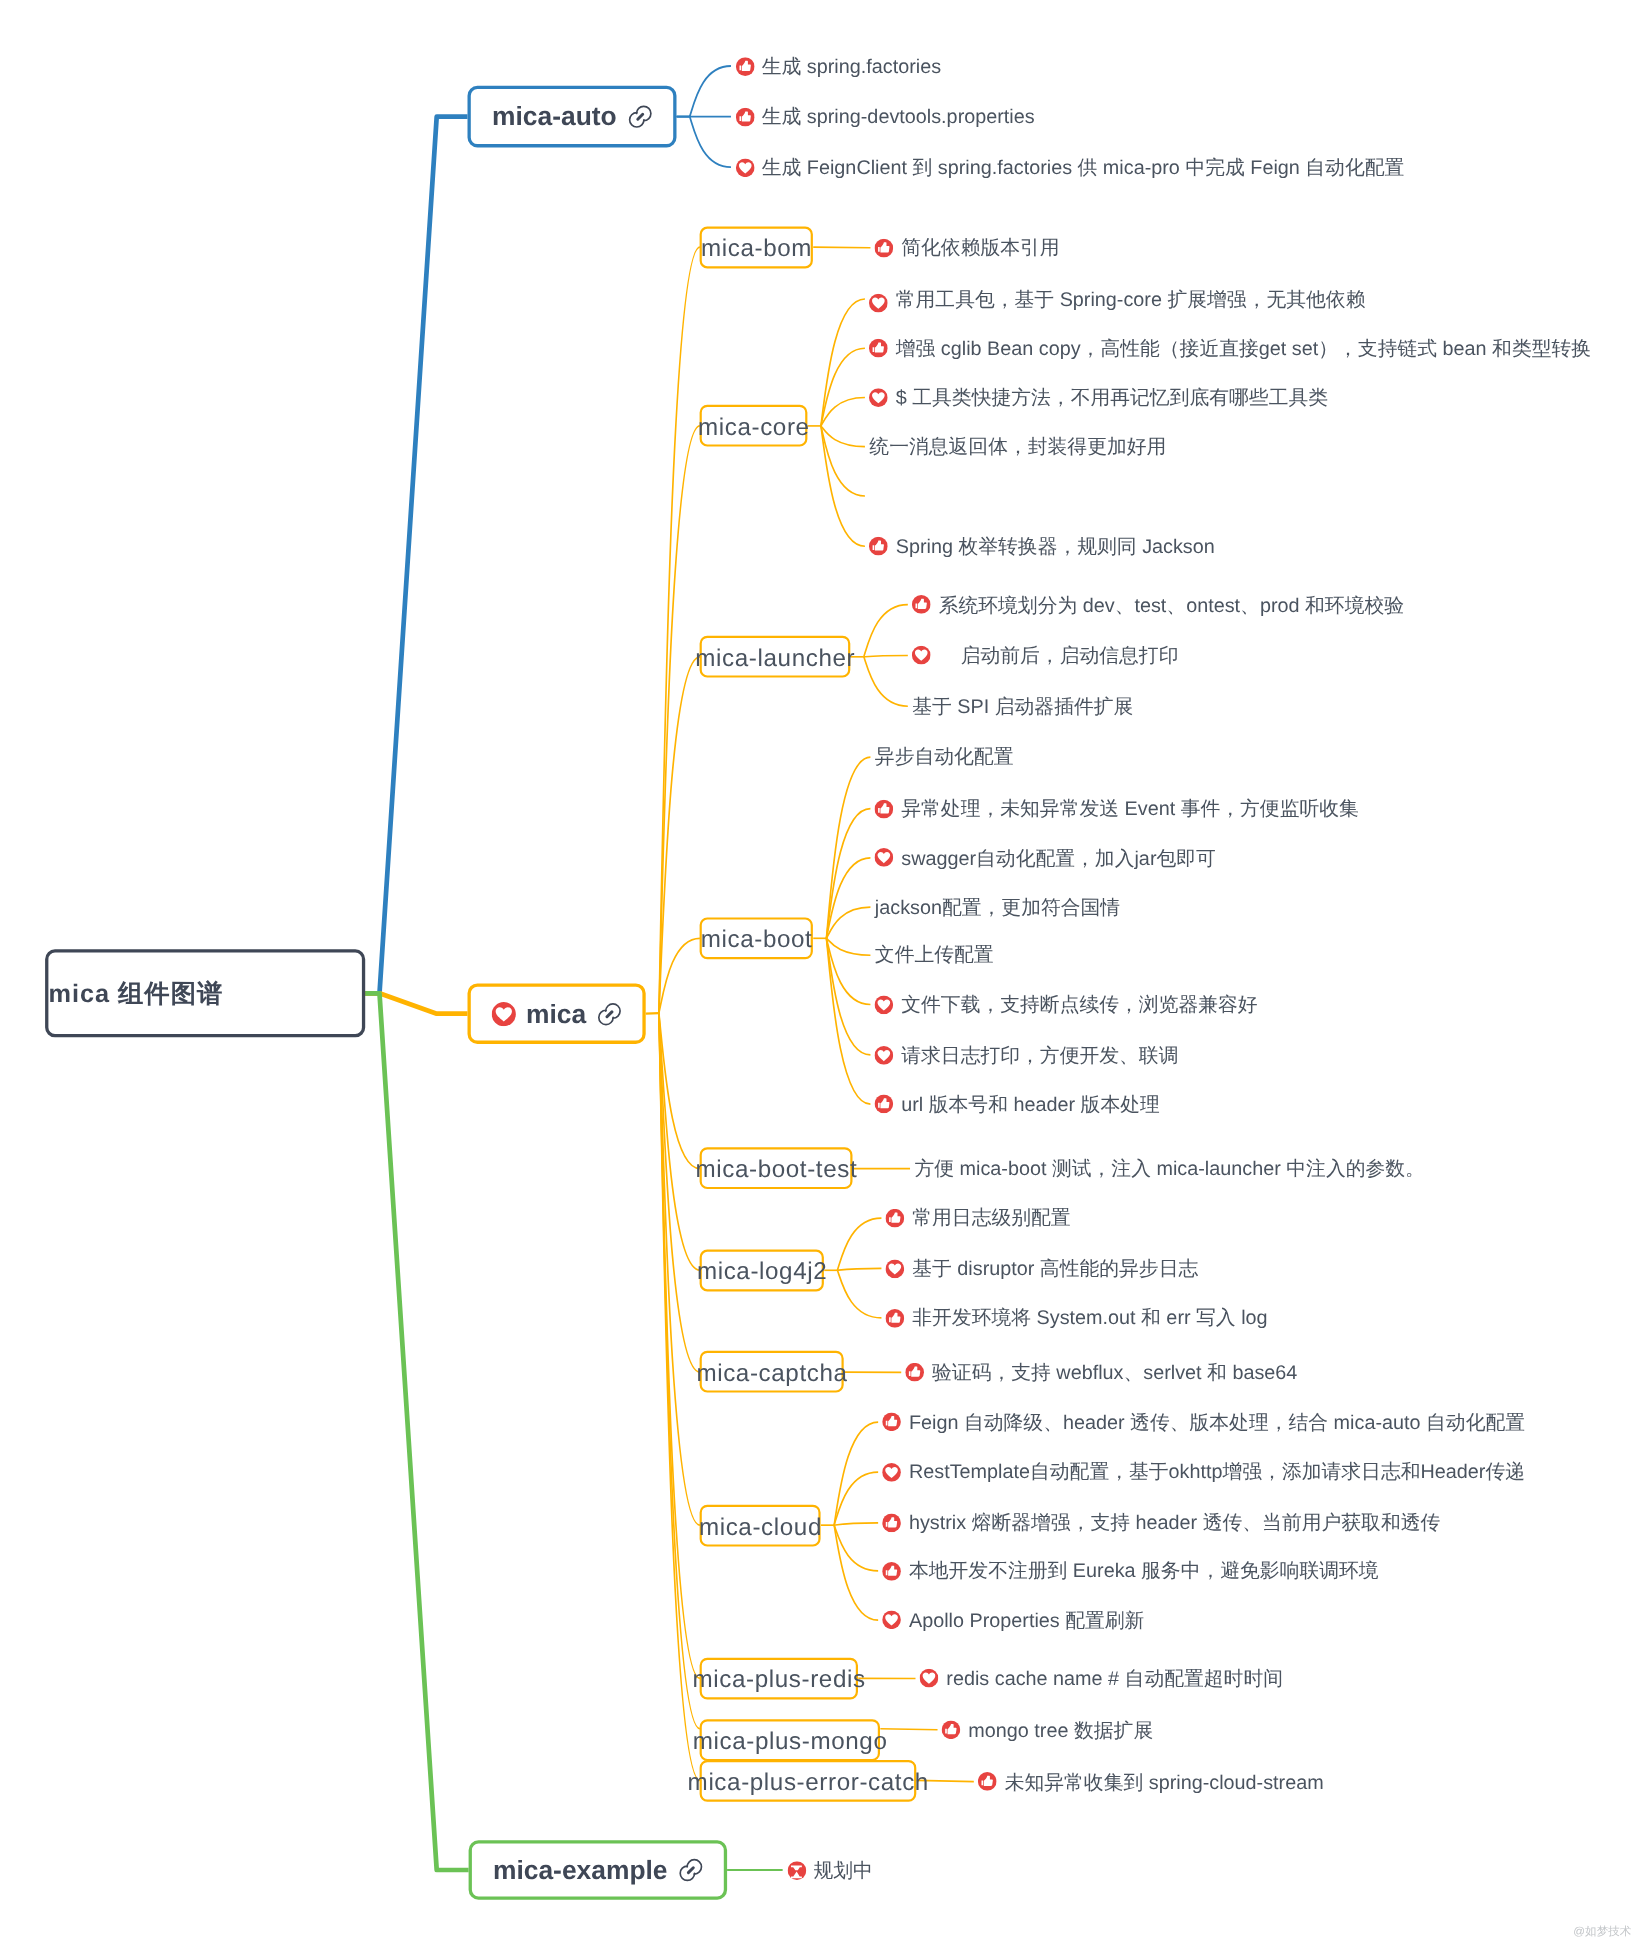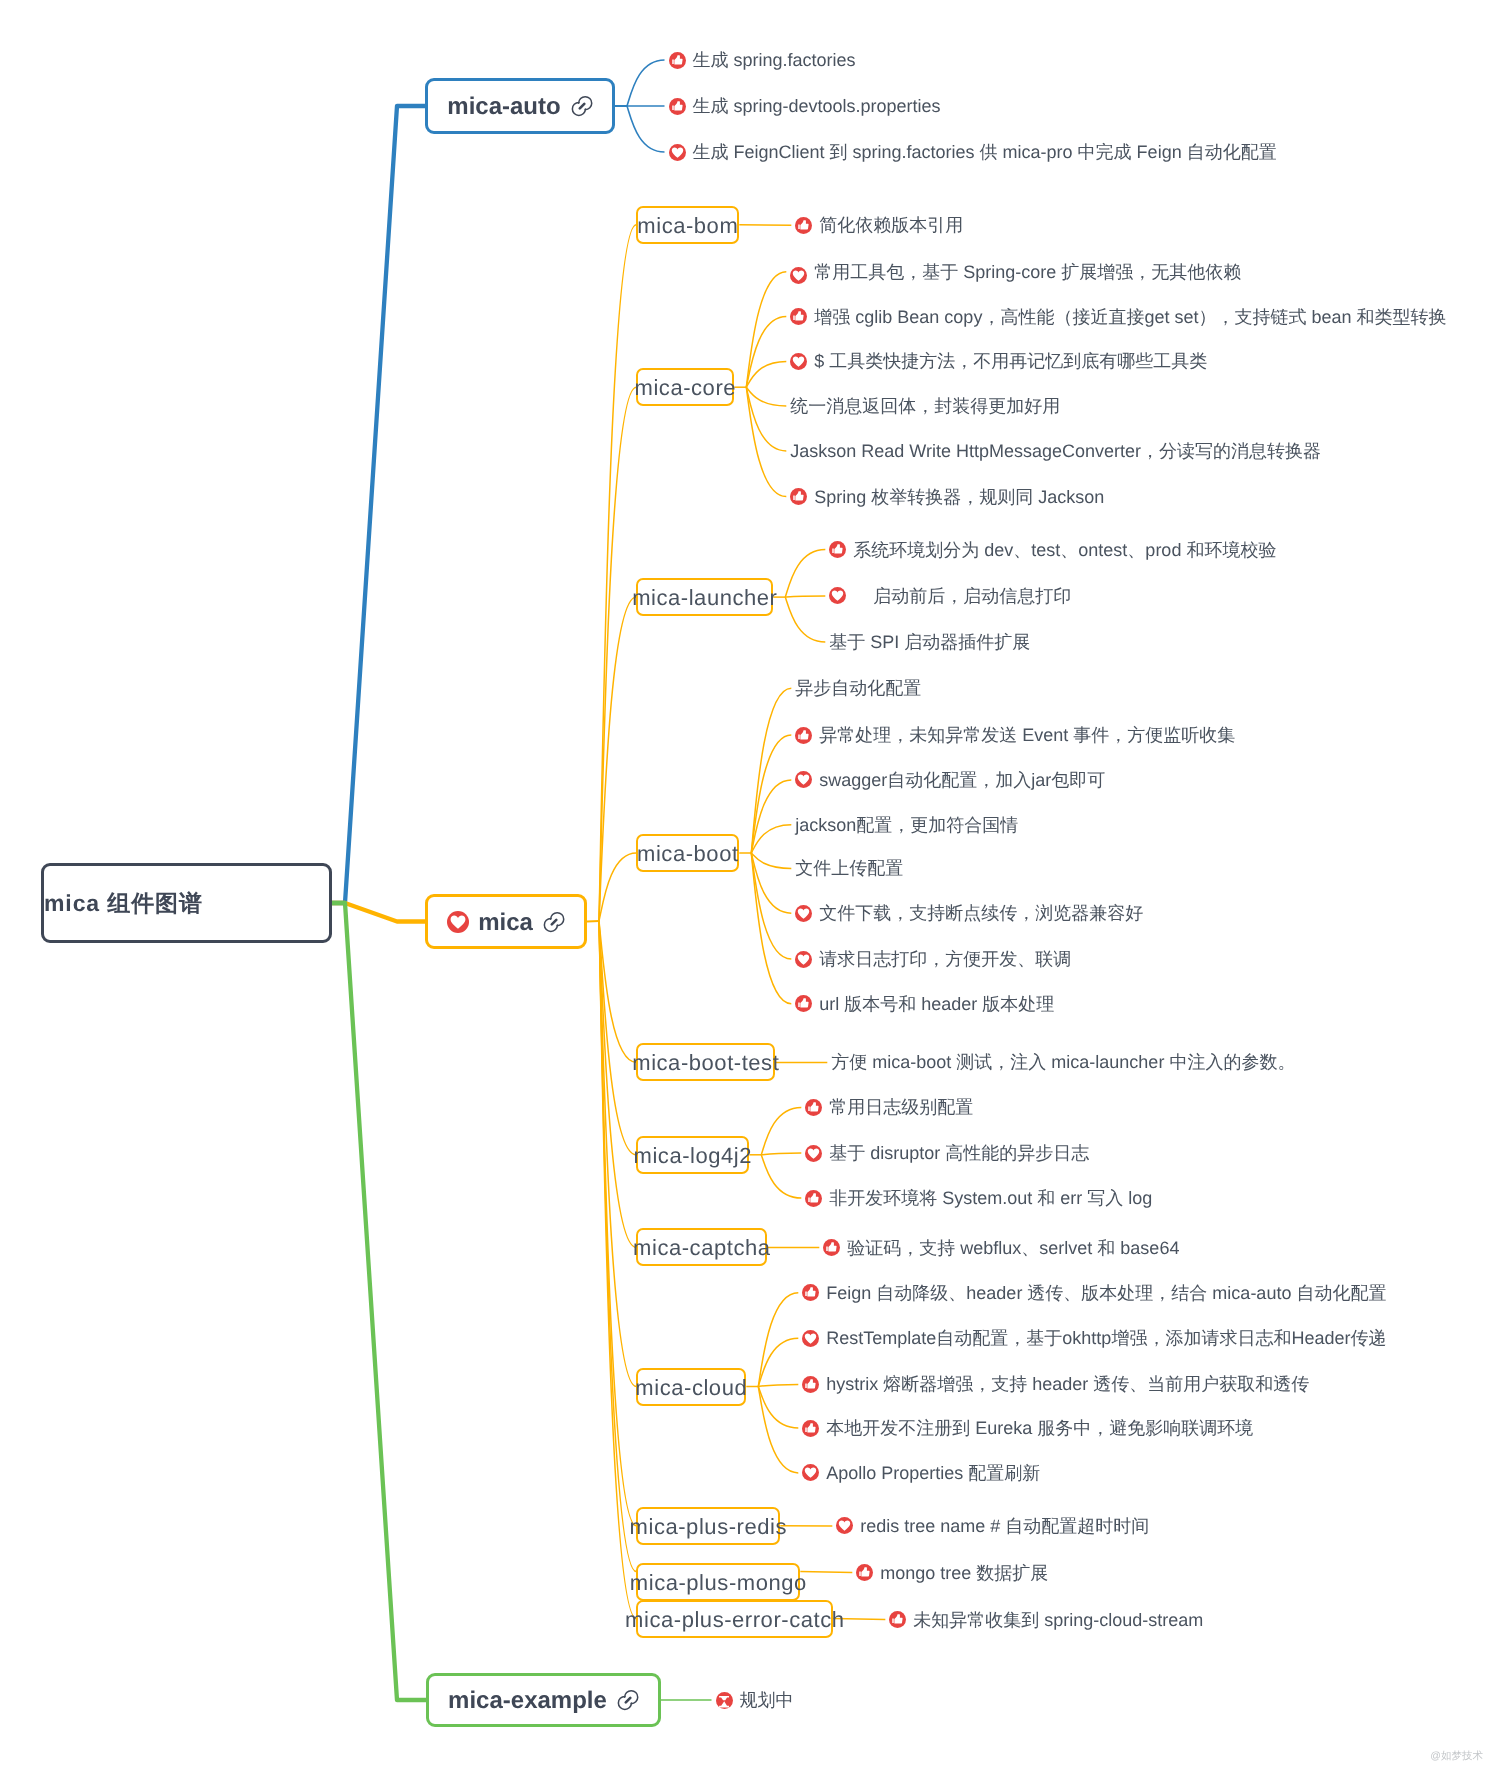--- a/index.html
+++ b/index.html
@@ -169,23 +169,20 @@
     <div class="leaf" style="left: 790.3px; top: 349.4px;">
       <svg width="17" height="17" viewBox="0 0 24 24" class="ic" style="margin-right: 7px;">
         <circle cx="12" cy="12" r="12" fill="#e74340"></circle>
         <path fill="#ffffff" d="M12 19.3 C7.6 15.6 3.9 12.6 3.9 9.0 C3.9 6.7 5.7 5.0 8.0 5.0 C9.7 5.0 11.2 6.0 12 7.6 C12.8 6.0 14.3 5.0 16.0 5.0 C18.3 5.0 20.1 6.7 20.1 9.0 C20.1 12.6 16.4 15.6 12 19.3 Z"></path>
       </svg>
       <span>$ 工具类快捷方法，不用再记忆到底有哪些工具类</span>
     </div>
     <div class="leaf" style="left: 790.3px; top: 394px;">
       <span>统一消息返回体，封装得更加好用</span>
     </div>
-    <div class="leaf" style="left: 790.3px; top: 438.9px;">
-      <span>Jaskson Read Write HttpMessageConverter，分读写的消息转换器</span>
-    </div>
     <div class="leaf" style="left: 790.3px; top: 484.6px;">
       <svg width="17" height="17" viewBox="0 0 24 24" class="ic" style="margin-right: 7px;">
         <circle cx="12" cy="12" r="12" fill="#e74340"></circle>
         <path fill="#ffffff" d="M4.6 10.7 H6.7 V16.9 H4.6 Z M7.6 11.2 C9.1 10.2 10.5 8.3 11.4 6.6 C11.8 5.8 12.0 5.1 12.1 4.7 H14.7 C15.1 4.7 15.4 5.0 15.4 5.4 V9.5 H18.3 C18.9 9.5 19.3 10.0 19.2 10.6 L18.4 16.3 C18.3 17.1 17.7 17.7 16.9 17.7 H7.6 Z"></path>
       </svg>
       <span>Spring 枚举转换器，规则同 Jackson</span>
     </div>
     <div class="node l2" style="left: 636.3px; top: 578.1px; width: 137px; height: 38px;">
       <span>mica-launcher</span>
     </div>
@@ -332,21 +329,21 @@
       <span>Apollo Properties 配置刷新</span>
     </div>
     <div class="node l2" style="left: 636.3px; top: 1506.8px; width: 144px; height: 38px;">
       <span>mica-plus-redis</span>
     </div>
     <div class="leaf" style="left: 836.3px; top: 1513.9px;">
       <svg width="17" height="17" viewBox="0 0 24 24" class="ic" style="margin-right: 7px;">
         <circle cx="12" cy="12" r="12" fill="#e74340"></circle>
         <path fill="#ffffff" d="M12 19.3 C7.6 15.6 3.9 12.6 3.9 9.0 C3.9 6.7 5.7 5.0 8.0 5.0 C9.7 5.0 11.2 6.0 12 7.6 C12.8 6.0 14.3 5.0 16.0 5.0 C18.3 5.0 20.1 6.7 20.1 9.0 C20.1 12.6 16.4 15.6 12 19.3 Z"></path>
       </svg>
-      <span>redis tree name # 自动配置超时时间</span>
+      <span>redis cache name # 自动配置超时时间</span>
     </div>
     <div class="node l2" style="left: 636.3px; top: 1552.6px; width: 164px; height: 38px; margin-top: 10px;">
       <span>mica-plus-mongo</span>
     </div>
     <div class="leaf" style="left: 856.3px; top: 1560.5px;">
       <svg width="17" height="17" viewBox="0 0 24 24" class="ic" style="margin-right: 7px;">
         <circle cx="12" cy="12" r="12" fill="#e74340"></circle>
         <path fill="#ffffff" d="M4.6 10.7 H6.7 V16.9 H4.6 Z M7.6 11.2 C9.1 10.2 10.5 8.3 11.4 6.6 C11.8 5.8 12.0 5.1 12.1 4.7 H14.7 C15.1 4.7 15.4 5.0 15.4 5.4 V9.5 H18.3 C18.9 9.5 19.3 10.0 19.2 10.6 L18.4 16.3 C18.3 17.1 17.7 17.7 16.9 17.7 H7.6 Z"></path>
       </svg>
       <span>mongo tree 数据扩展</span>

